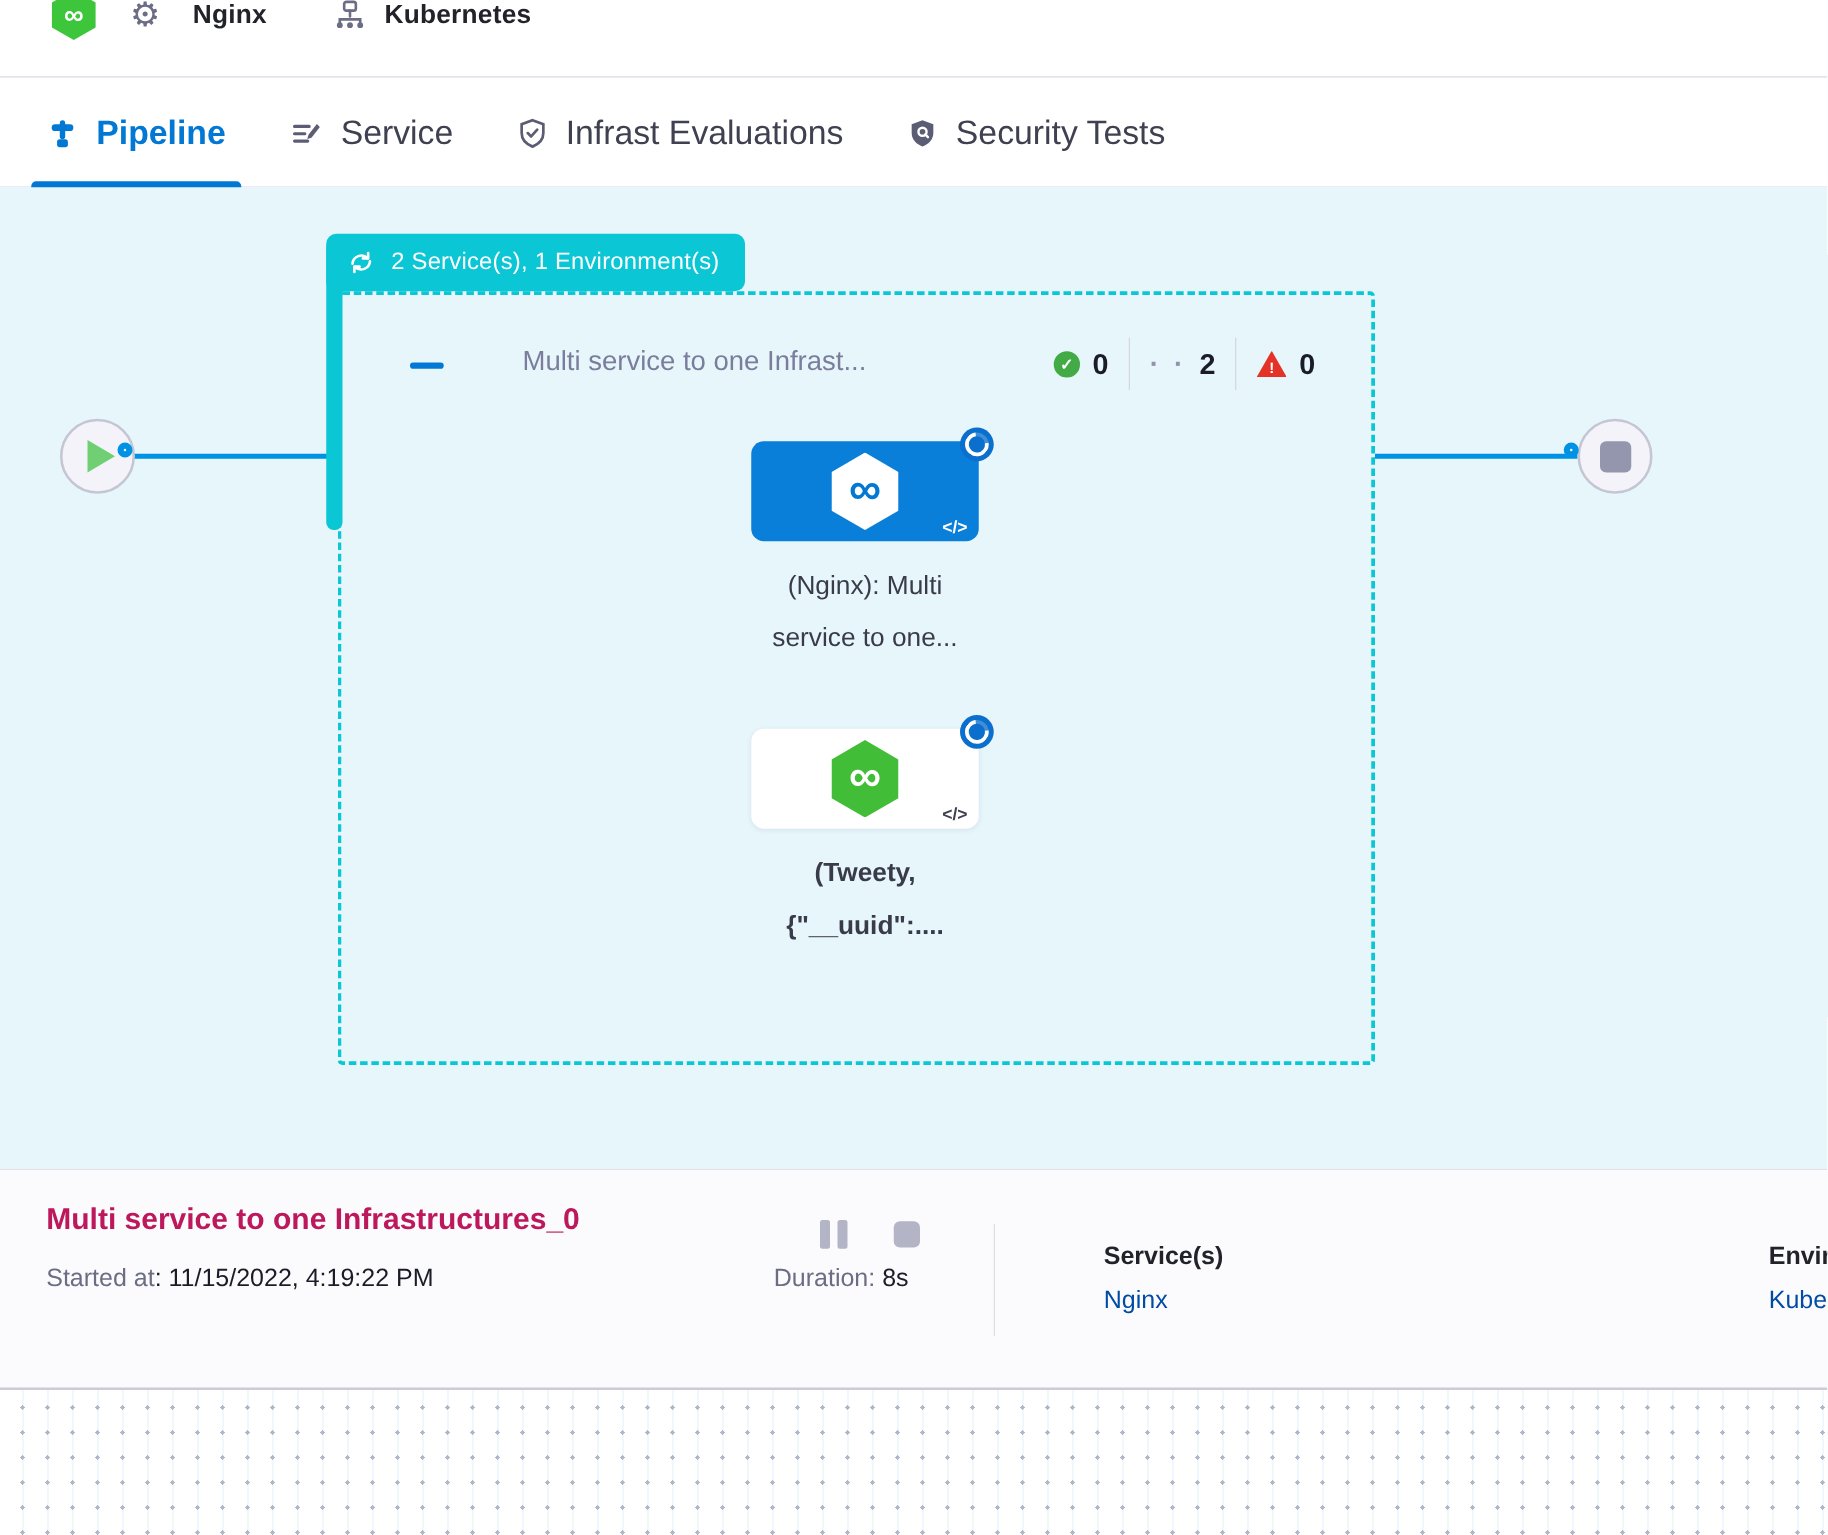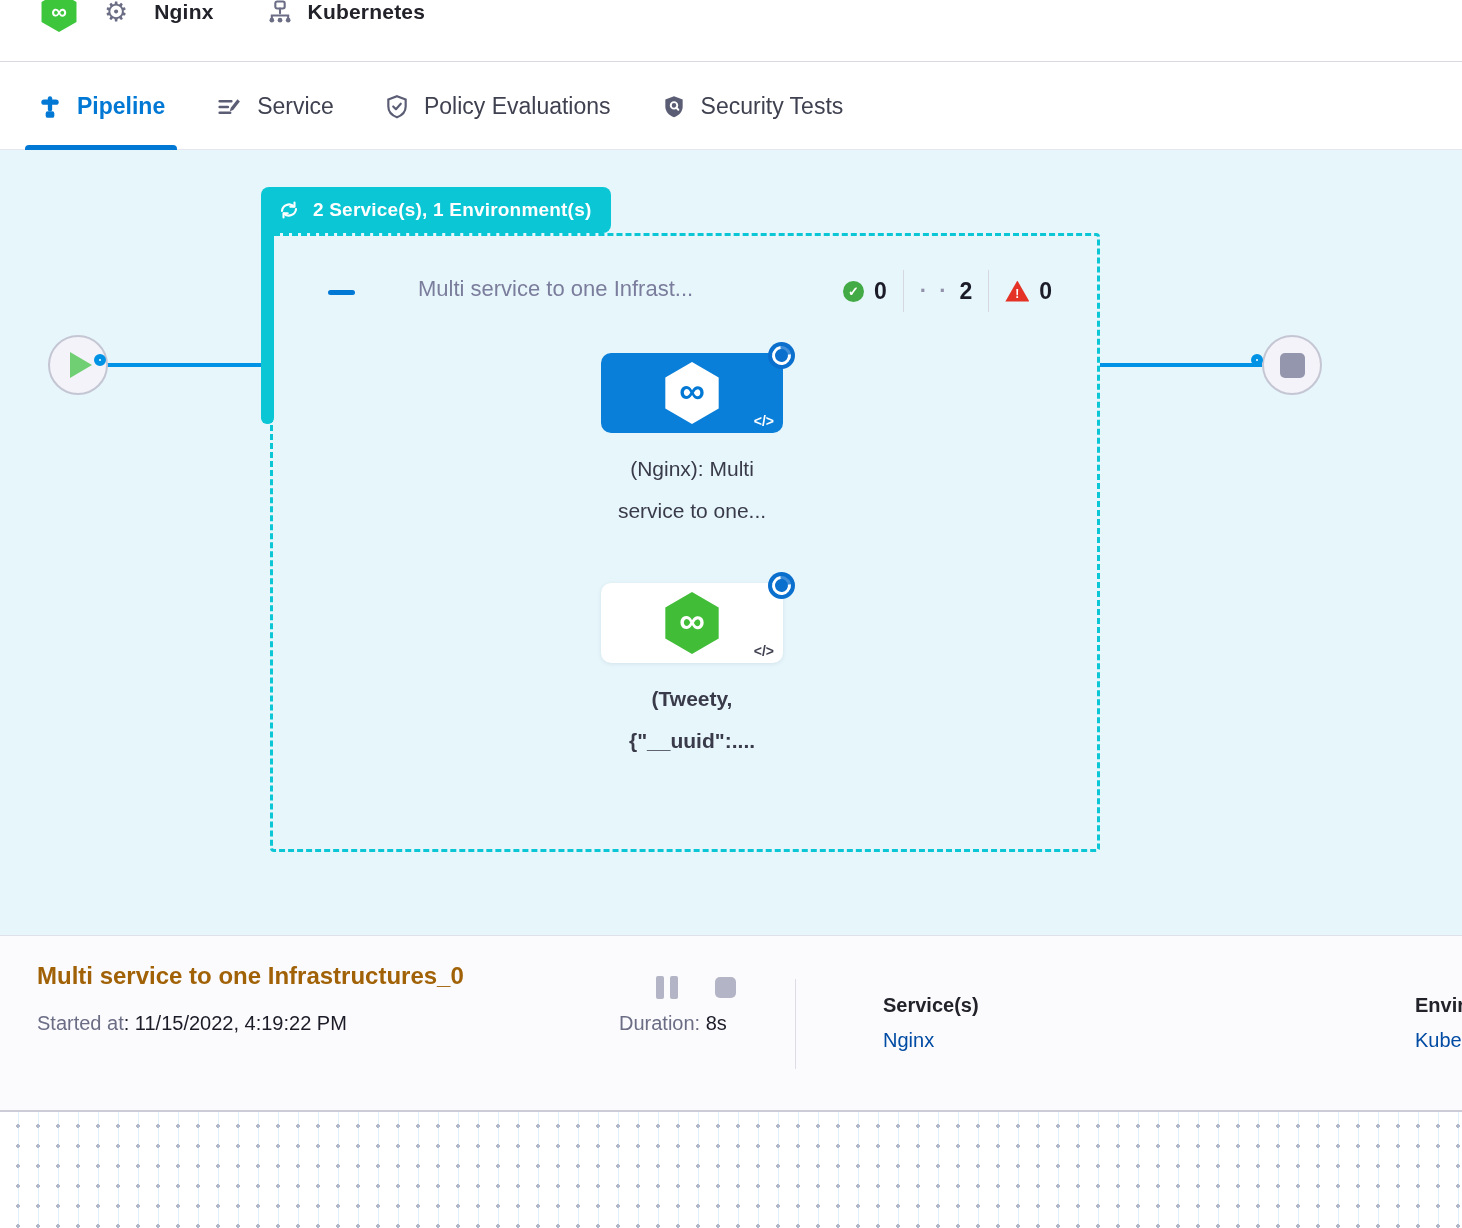--- a/index.html
+++ b/index.html
@@ -16,38 +16,38 @@
     clip-path:polygon(50% 0,96% 25%,96% 75%,50% 100%,4% 75%,4% 25%); }
   .hex-green-sm { width:38px; height:40px; background:#3dc53b; }
   .hex-green-sm .inf { color:#fff; font-size:22px; font-weight:700; line-height:1; }
   .gear-glyph { font-size:27px; color:#6b6d85; line-height:1; }
 
   
   .tabbar { position:absolute; left:0; top:63px; width:1462px; height:87px; background:#fff;
     border-bottom:1px solid #e6e7ee; }
   .tabs { position:absolute; left:37px; top:0; height:87px; display:flex; align-items:center; gap:50px; }
   .tab { position:relative; height:87px; display:flex; align-items:center; gap:14px; cursor:pointer; }
-  .tab-label { font-size:23px; font-weight:500; color:#3f4150; }
+  .tab-label { font-size:27px; font-weight:500; color:#3f4150; }
   .tab.active .tab-label { color:#0278d5; font-weight:700; }
   .tab.active::after { content:""; position:absolute; left:-12px; right:-12px; bottom:0; height:5px;
     background:#0278d5; border-radius:4px 4px 0 0; }
   .tab svg { display:block; }
 
   
   .canvas { position:absolute; left:0; top:150px; width:1462px; height:785px; background:#e7f6fb; }
 
   .dashed-box { position:absolute; left:270px; top:83px; width:830px; height:619px;
     border:3px dashed #0bc6d4; border-radius:4px; }
 
   .teal-bar { position:absolute; left:261px; top:42px; width:13px; height:232px;
     background:#0bc6d4; border-radius:6px; }
 
   .stage-badge { position:absolute; left:261px; top:37px; height:46px; background:#0bc6d4;
     border-radius:8px; display:flex; align-items:center; gap:12px; padding:0 20px 0 16px; z-index:3; }
-  .stage-badge-label { color:#fff; font-size:19px; font-weight:700; letter-spacing:.2px; }
+  .stage-badge-label { color:#fff; font-size:19px; font-weight:400; letter-spacing:.2px; }
 
   .stage-header-minus { position:absolute; left:55px; top:54px; width:27px; height:5px;
     background:#0278d5; border-radius:3px; cursor:pointer; }
   .stage-title { position:absolute; left:97px; top:40px; font-size:22px; font-weight:500; color:#7b7d9c;margin-left:48px; }
   .status-counts { position:absolute; left:570px; top:34px; display:flex; align-items:center; gap:10px; }
   .count-num { font-size:23px; font-weight:700; color:#1c1c28; }
   .count-divider { width:1px; height:42px; background:#d6d7e0; margin:0 6px; }
   .check-circle { width:21px; height:21px; border-radius:50%; background:#42ab45; color:#fff;
     font-size:13px; font-weight:700; display:flex; align-items:center; justify-content:center; }
   .running-dots { color:#9293ab; font-size:22px; font-weight:700; letter-spacing:3px; line-height:1; }
@@ -91,21 +91,21 @@
   .edge-left { left:105px; width:160px; }
   .edge-right { left:1100px; width:162px; }
   .port { position:absolute; width:12px; height:12px; background:#fff; border:5px solid #0092e4;
     border-radius:50%; top:204px; z-index:2; }
   .port-left { left:94px; }
   .port-right { left:1251px; }
 
   
   .footer { position:absolute; left:0; top:935px; width:1462px; height:177px; background:#fbfbfd;
     border-top:1px solid #e0e1e8; border-bottom:2px solid #cbccd8; }
-  .footer-title { position:absolute; left:37px; top:26px; font-size:24px; font-weight:700; color:#a16207; }
+  .footer-title { position:absolute; left:37px; top:26px; font-size:24px; font-weight:700; color:#be185d; }
   .footer-started { position:absolute; left:37px; top:76px; font-size:20px; color:#1c1c28; }
   .footer-started .lbl { color:#6b6d85; }
   .pause-icon { position:absolute; left:656px; top:40px; display:flex; gap:6px; cursor:pointer; }
   .pause-icon span { width:8px; height:23px; background:#b3b4c5; border-radius:2px; }
   .stop-icon { position:absolute; left:715px; top:41px; width:21px; height:21px; background:#b3b4c5;
     border-radius:5px; cursor:pointer; }
   .footer-duration { position:absolute; left:619px; top:76px; font-size:20px; color:#1c1c28; }
   .footer-duration .lbl { color:#6b6d85; }
   .footer-vdiv { position:absolute; left:795px; top:43px; width:1px; height:90px; background:#dcdde5; }
   .kv { position:absolute; top:58px; }
@@ -176,21 +176,21 @@
         </span>
         <span class="tab-label">Service</span>
       </div>
       <div class="tab">
         <span>
           <svg width="26" height="28" viewBox="0 0 24 24">
               <path d="M12 2l8 3v6.5c0 4.8-3.4 8.2-8 10-4.6-1.8-8-5.2-8-10V5z" fill="none" stroke="#5b5d75" stroke-width="2"></path>
               <path d="M8.5 11.5l2.5 2.5 4.5-5" fill="none" stroke="#5b5d75" stroke-width="2" stroke-linecap="round" stroke-linejoin="round"></path>
             </svg>
         </span>
-        <span class="tab-label">Policy Evaluations</span>
+        <span class="tab-label">Infrast Evaluations</span>
       </div>
       <div class="tab">
         <span>
           <svg width="26" height="28" viewBox="0 0 24 24">
               <path d="M12 2l8 3v6.5c0 4.8-3.4 8.2-8 10-4.6-1.8-8-5.2-8-10V5z" fill="#5b5d75"></path>
               <circle cx="12" cy="10.5" r="3" fill="none" stroke="#fff" stroke-width="1.8"></circle>
               <path d="M14 12.5l2 2" stroke="#fff" stroke-width="1.8" stroke-linecap="round"></path>
             </svg>
         </span>
         <span class="tab-label">Security Tests</span>

